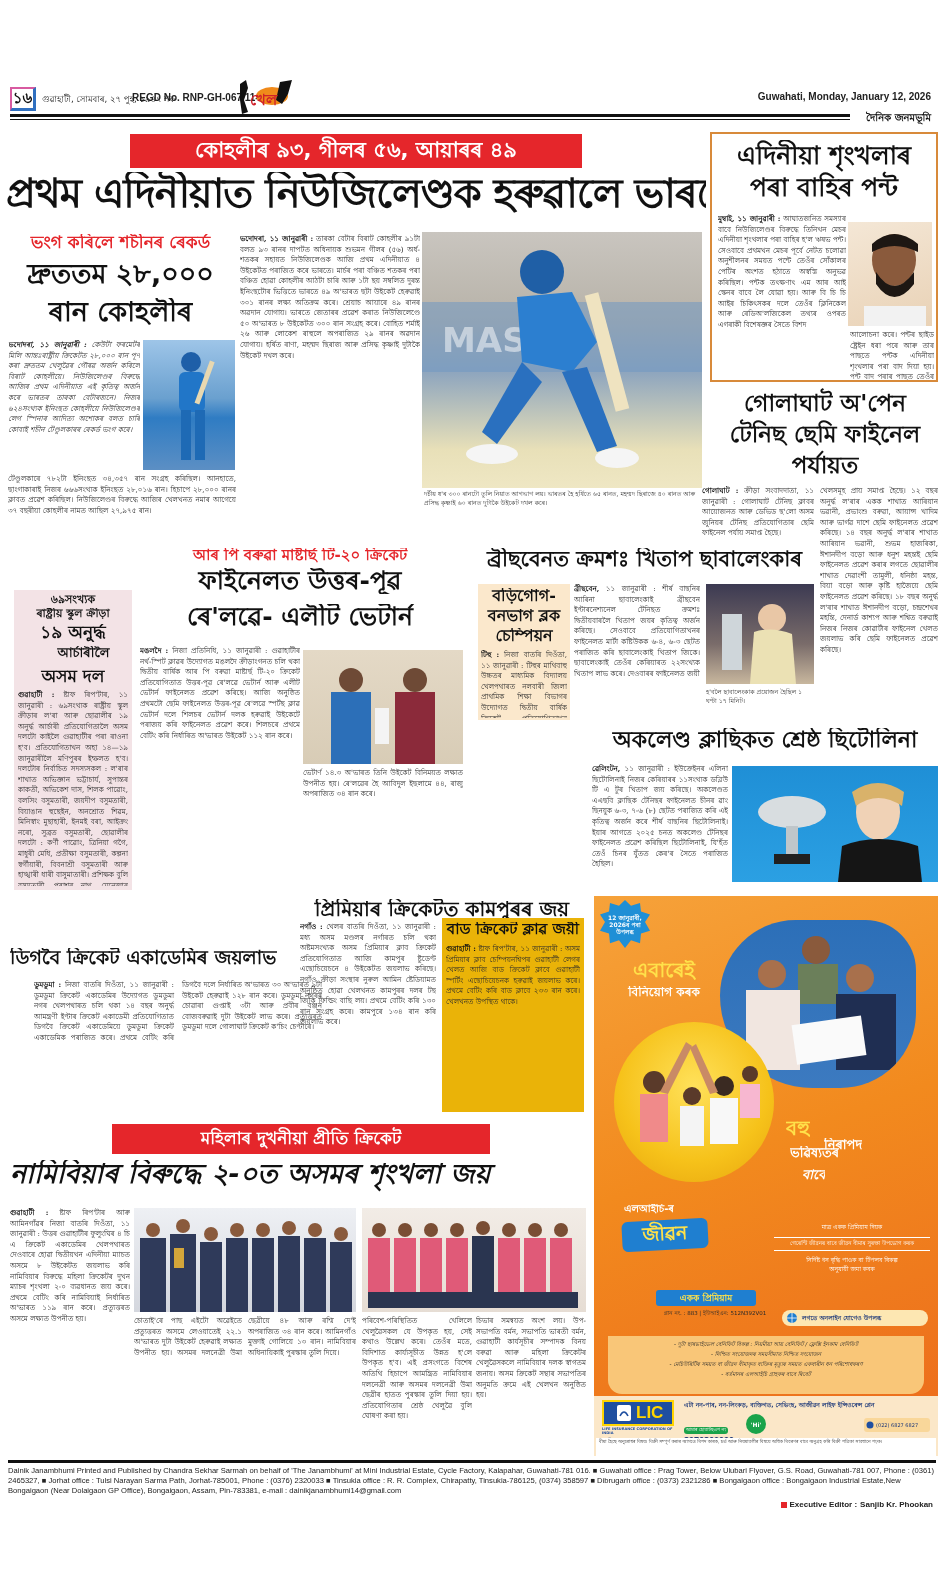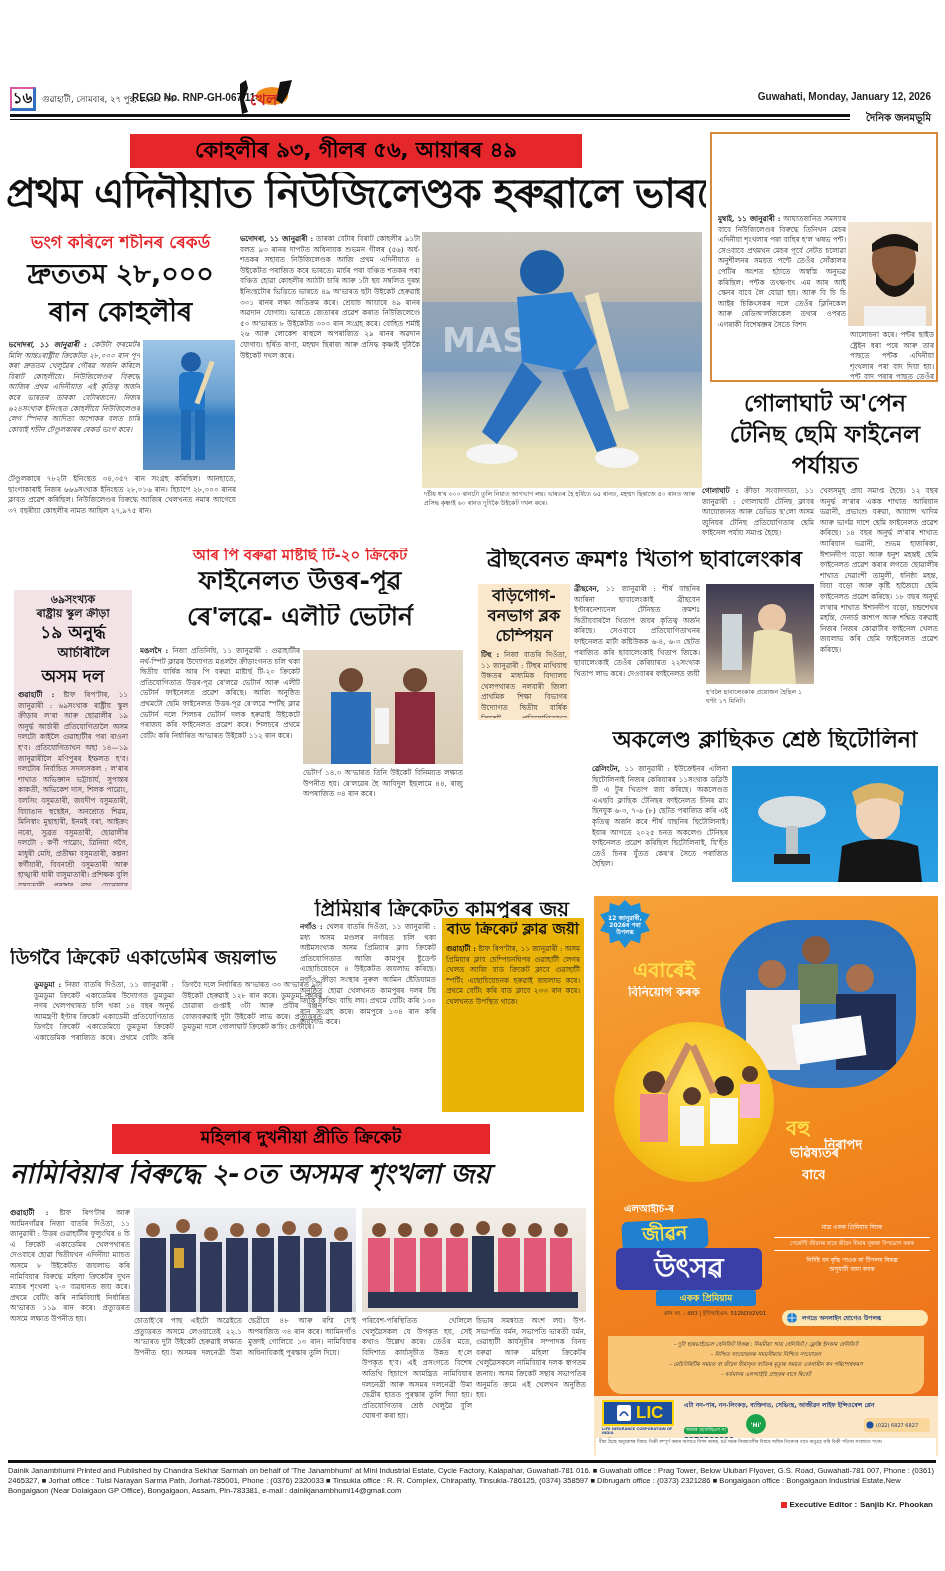--- a/index.html
+++ b/index.html
@@ -1,21 +1,21 @@
 <!DOCTYPE html>
 <html><head>
 <meta charset="utf-8">
 <style>
   * { box-sizing: border-box; margin: 0; padding: 0; }
   html, body { width: 945px; height: 1571px; background: #ffffff; overflow: hidden; }
   body { position: relative; font-family: "DejaVu Sans", sans-serif; color: #111; }
   .abs { position: absolute; }
   .body-text { font-family: "DejaVu Serif", serif; font-size: 7.2px; line-height: 10.6px; color: #2a2a2a; text-align: justify; overflow: hidden; }
   .hl { font-family: "DejaVu Sans", sans-serif; font-weight: bold; color: #111; text-align: center; line-height: 1.05; overflow: hidden; white-space: nowrap; }
-  .red-banner { background: #e5262b; color: #000000; font-family: "DejaVu Sans", sans-serif; font-weight: bold; text-align: center; display: flex; align-items: flex-start; justify-content: center; }
+  .red-banner { background: #e5262b; color: #ffffff; font-family: "DejaVu Sans", sans-serif; font-weight: bold; text-align: center; display: flex; align-items: center; justify-content: center; }
   .photo { overflow: hidden; }
   .rule { background: #111; }
   .caption { font-family: "DejaVu Serif", serif; font-size: 6.2px; line-height: 8.5px; color: #333; overflow: hidden; }
   .dateline { font-weight: bold; color: #111; }
 </style>
 </head>
 <body>
 
 <div class="abs" style="left:0;top:0;width:945px;height:130px;">
   <div class="abs" style="left:10px;top:87px;width:26px;height:24px;border:2px solid #d85aa0;border-right:3px solid #3070c0;border-bottom:3px solid #3070c0;background:#fff;display:flex;align-items:center;justify-content:center;">
@@ -74,20 +74,21 @@
     <path d="M100 130 L60 200 L75 212 L120 150 Z" fill="#2a70bf"></path>
     <path d="M140 140 L175 220 L195 214 L165 135 Z" fill="#2a70bf"></path>
     <rect x="178" y="60" width="14" height="120" fill="#efe3c0" transform="rotate(-15 185 120)"></rect>
     <ellipse cx="70" cy="222" rx="26" ry="10" fill="#f5f5f5"></ellipse>
     <ellipse cx="195" cy="226" rx="22" ry="10" fill="#f5f5f5"></ellipse>
   </svg>
 </div>
 <div class="abs caption" style="left:424px;top:490px;width:278px;height:20px;">দৰ্চীয় ষ্ব'ৰ ৩০০ ৰানটো তুলি নিয়াত আগভাগ লয়। ভাৰতৰ হৈ হৰ্ষিতে ৬৫ ৰানত, মহম্মদ ছিৰাজে ৪০ ৰানত আৰু প্ৰসিদ্ধ কৃষ্ণাই ৬০ ৰানত দুটাকৈ উইকেট দখল কৰে।</div>
 
 <div class="abs" style="left:710px;top:132px;width:228px;height:250px;border:2px solid #d88a3a;background:#fff;">
+  <div class="abs hl" style="left:4px;top:6px;width:216px;height:70px;font-size:25px;white-space:normal;line-height:32px;">এদিনীয়া শৃংখলাৰ পৰা বাহিৰ পন্ট</div>
   <div class="abs body-text" style="left:6px;top:80px;width:128px;height:164px;">
     <span class="dateline">মুম্বাই, ১১ জানুৱাৰী :</span>
     <span>আঘাতজনিত সমস্যাৰ বাবে নিউজিলেণ্ডৰ বিৰুদ্ধে তিনিখন মেচৰ এদিনীয়া শৃংখলাৰ পৰা বাহিৰ হ'ল ঋষভ পন্ট। সেওবাবে প্ৰথমখন মেচৰ পূৰ্বে নেটত চলোৱা অনুশীলনৰ সময়ত পন্টে তেওঁৰ সোঁকালৰ পেটিৰ অংশত হঠাতে অস্বস্তি অনুভৱ কৰিছিল। পন্টক তৎক্ষণাৎ এম আৰ আই স্কেনৰ বাবে লৈ যোৱা হয়। আৰু বি চি চি আইৰ চিকিৎসকৰ দলে তেওঁৰ ক্লিনিকেল আৰু ৰেডিঅ'লজিকেল তথ্যৰ ওপৰত এগৰাকী বিশেষজ্ঞৰ সৈতে বিশদ</span>
   </div>
   <div class="abs photo" style="left:136px;top:88px;width:84px;height:104px;background:linear-gradient(160deg,#f4e7d6 0%,#e9d2b6 100%);">
     <svg width="84" height="104" viewBox="0 0 84 104">
       <ellipse cx="46" cy="38" rx="22" ry="26" fill="#8a5a3c"></ellipse>
       <path d="M24 22 Q46 2 70 22 L70 30 Q46 18 24 30 Z" fill="#1d1713"></path>
       <path d="M28 50 Q46 78 66 50 L66 62 Q46 88 28 62 Z" fill="#1d1713"></path>
       <rect x="16" y="84" width="62" height="20" fill="#f2f2f2"></rect>
@@ -283,30 +284,27 @@
       <circle cx="136" cy="52" r="8" fill="#5a3a2a"></circle>
         <rect x="126" y="62" width="20" height="34" fill="#f7b7d0"></rect>
       <path d="M46 70 L72 20 L78 24 L54 72 Z" fill="#c98a66"></path>
       <path d="M104 70 L82 22 L76 26 L96 72 Z" fill="#c98a66"></path>
     </svg>
   </div>
   <div class="abs" style="left:192px;top:222px;width:150px;height:70px;">
     <span class="abs hl" style="left:0;top:0;font-size:20px;color:#ffe14a;">বহু</span>
     <span class="abs hl" style="left:38px;top:20px;font-size:13px;color:#fff;">নিৰাপদ</span>
     <span class="abs hl" style="left:4px;top:28px;font-size:13px;color:#fff;">ভৱিষ্যতৰ</span>
-    <span class="abs hl" style="left:16px;top:50px;font-size:13px;color:#fff;">বাবে</span>
+    <span class="abs hl" style="left:16px;top:50px;font-size:13px;color:#fff;font-style:italic;">বাবে</span>
   </div>
 
   <div class="abs hl" style="left:30px;top:308px;font-size:10px;color:#fff;">এলআইচি-ৰ</div>
   <div class="abs" style="left:22px;top:324px;width:150px;height:90px;">
     <div class="abs" style="left:6px;top:0;width:86px;height:30px;background:#1f7fd0;border-radius:6px;display:flex;align-items:center;justify-content:center;transform:rotate(-3deg);">
       <span style="font-size:19px;font-weight:bold;color:#ffe14a;">জীৱন</span>
-    </div>
-    <div class="abs" style="left:0;top:28px;width:146px;height:42px;background:#3a3fa8;border-radius:6px;display:flex;align-items:center;justify-content:center;">
-      <span style="font-size:27px;font-weight:bold;color:#ffffff;">উৎসৱ</span>
     </div>
     <div class="abs" style="left:40px;top:70px;width:100px;height:16px;background:#1f7fd0;border-radius:3px;display:flex;align-items:center;justify-content:center;">
       <span style="font-size:9px;font-weight:bold;color:#ffe14a;">একক প্ৰিমিয়াম</span>
     </div>
   </div>
   <div class="abs" style="left:70px;top:414px;font-size:5.5px;color:#2a2a2a;">প্লান নং. : 883 | ইউআইএন: 512N392V01</div>
 
   <div class="abs" style="left:180px;top:326px;width:156px;height:100px;text-align:center;">
     <div style="font-size:6px;color:#fff;margin-bottom:4px;">মাত্ৰ একক প্ৰিমিয়াম দিয়ক</div>
     <div style="font-size:5.5px;color:#fff;border-top:1px solid #fff;border-bottom:1px solid #fff;padding:2px 0;margin-bottom:4px;">গেৰেণ্টি জীৱনৰ বাবে জীৱন বীমাৰ সুৰক্ষা উপভোগ কৰক</div>

